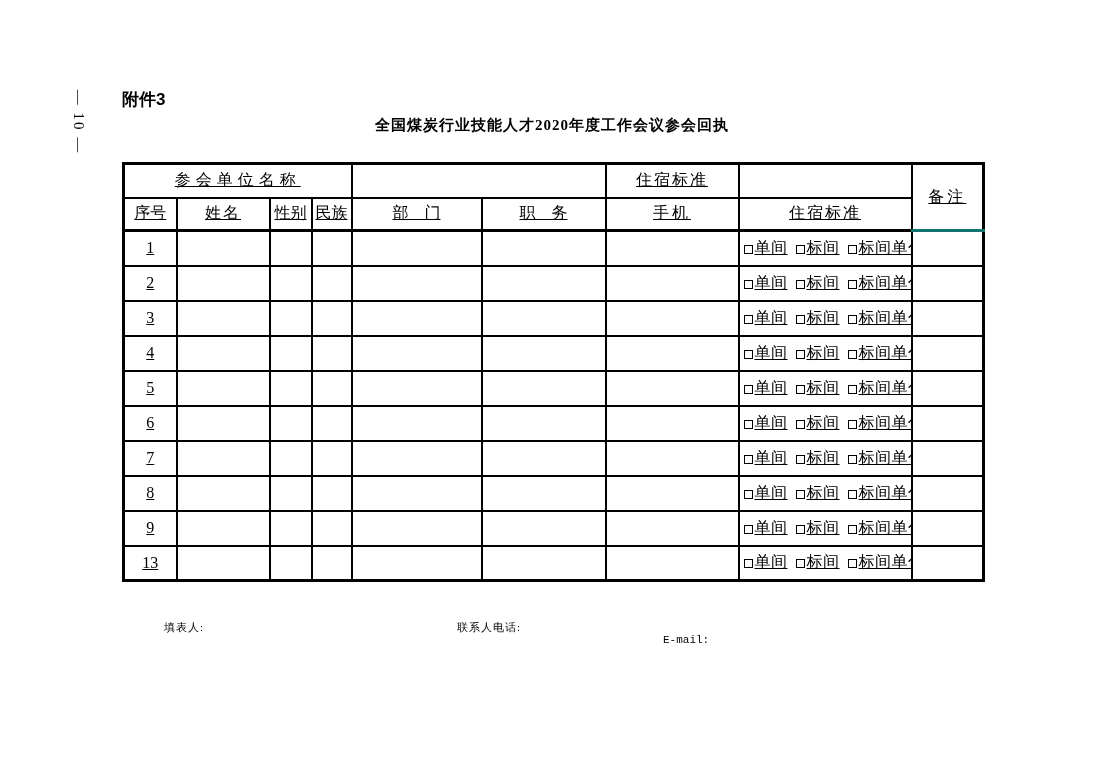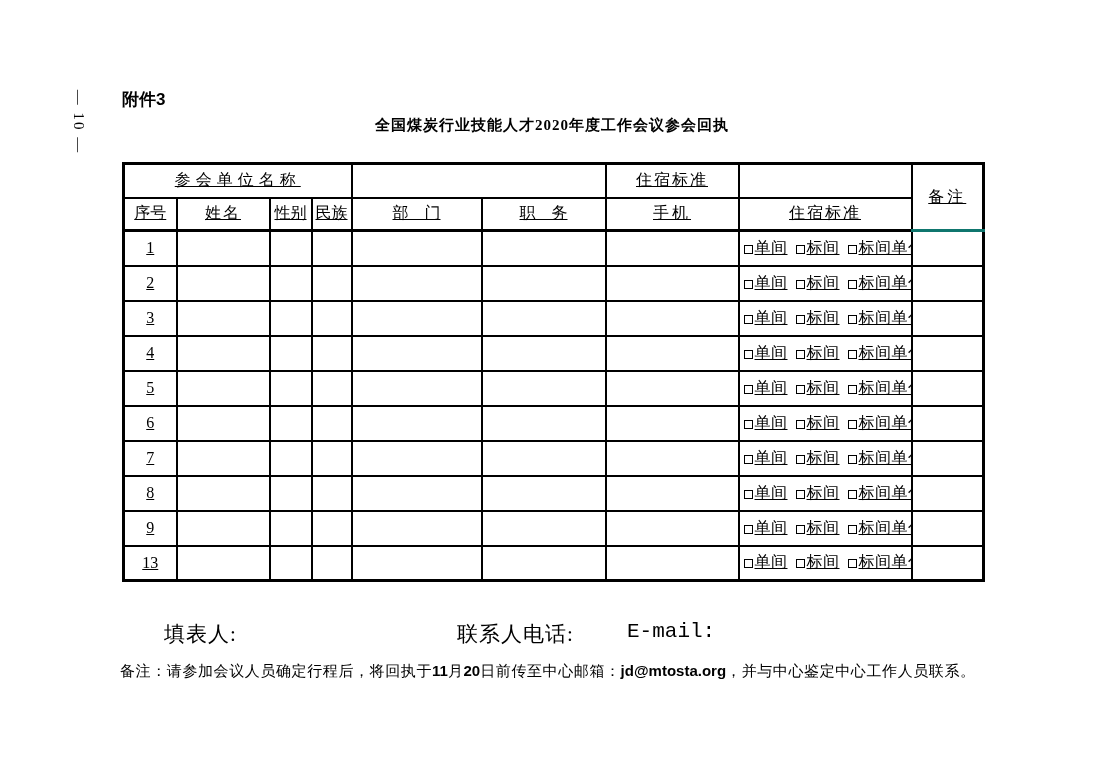--- a/index.html
+++ b/index.html
@@ -72,24 +72,24 @@
   .opt { margin:4px 4px; white-space:nowrap; cursor:default; }
   .cb {
     display:inline-block;
     width:9px; height:9px;
     border:1.2px solid #000;
     margin-right:2px;
     vertical-align:-1px;
     background:#fff;
   }
   
-  .f-label { position:absolute; top:620px; font-size:21px; letter-spacing:1px; }
+  .f-label { position:absolute; top:620px; font-size:11px; letter-spacing:1px; }
   .f-filler  { left:164px; }
   .f-contact { left:457px; }
-  .f-email   { left:627px; font-family:"Liberation Mono", monospace; letter-spacing:0; }
+  .f-email   { left:663px; font-family:"Liberation Mono", monospace; letter-spacing:0;margin-top:14px; }
   .note {
     position:absolute;
     left:120px; top:662px;
     width:885px;
     font-size:15px;
     letter-spacing:0.6px;
     white-space:nowrap;
   }
   .sansbold { font-family:"Liberation Sans", sans-serif; font-weight:700; letter-spacing:0; }
 </style>
@@ -279,17 +279,14 @@
       </tr>
 
     </tbody>
       </table>
   </div>
 
   <span class="f-label f-filler">填表人:</span>
   <span class="f-label f-contact">联系人电话:</span>
   <span class="f-label f-email">E-mail:</span>
 
-  <div class="note">
-    <span>备注：</span><span>请参加会议人员确定行程后，将回执于</span><span class="sansbold">11</span><span>月</span><span class="sansbold">20</span><span>日</span><span>前传至中心邮箱：</span><span class="sansbold">jd@mtosta.org</span><span>，并与中心鉴定中心工作人员联系。</span>
-  </div>
 
 </div>
 
 </body></html>

